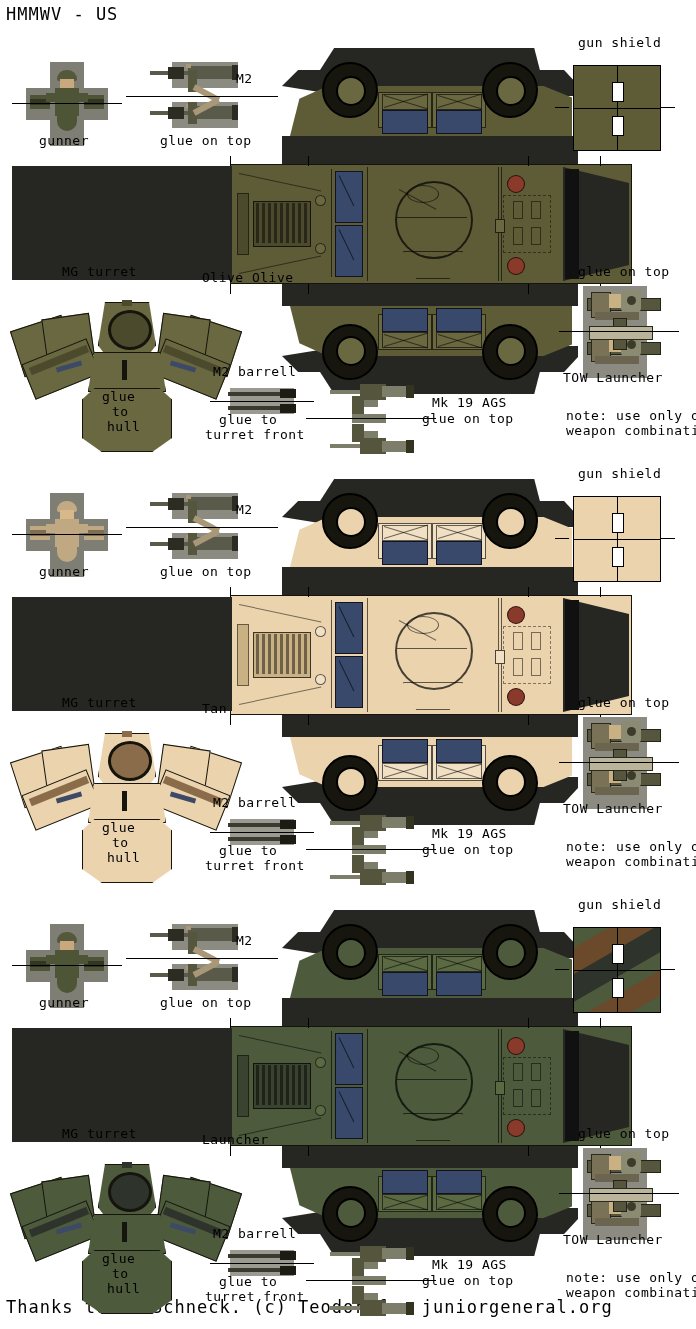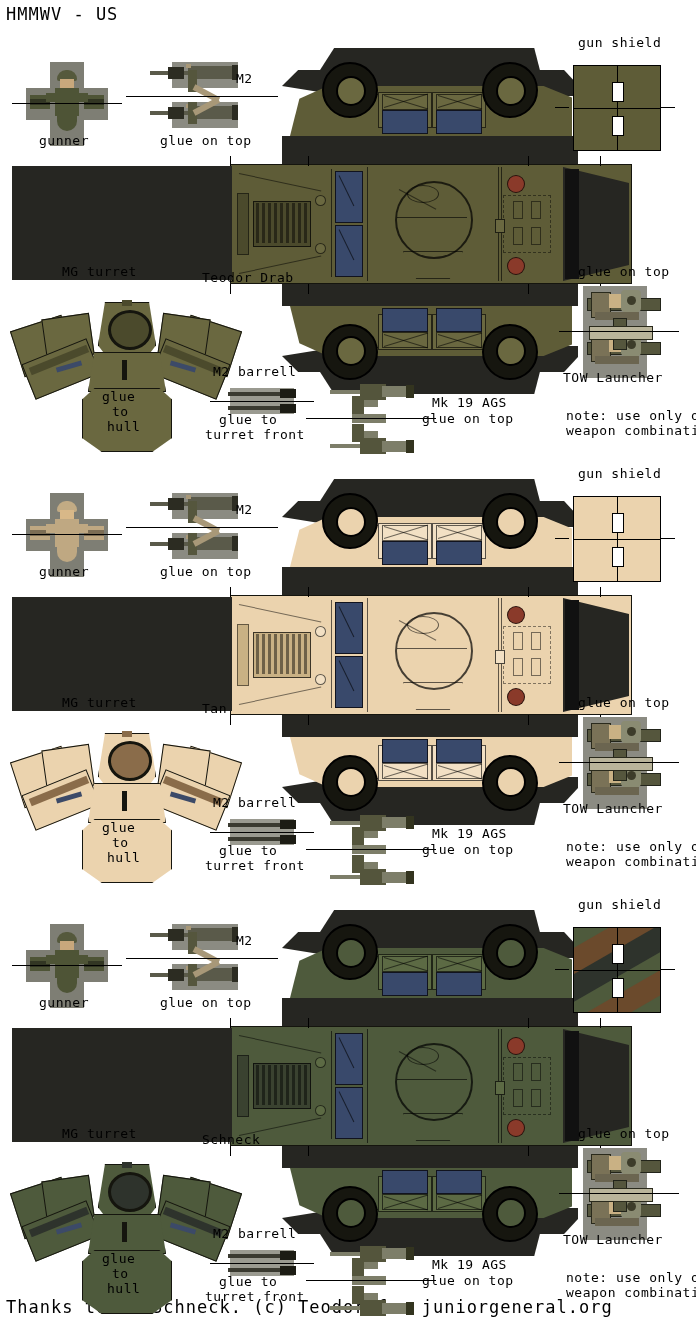--- a/index.html
+++ b/index.html
@@ -214,21 +214,21 @@
         <div class="box dark" style="position:absolute;left:-218px;top:118px;width:220px;height:114px;"></div>
         <div class="vtick" style="left:0px;top:108px;"></div>
         <div class="vtick" style="left:78px;top:108px;"></div>
         <div class="vtick" style="left:298px;top:108px;"></div>
         <div class="vtick" style="left:370px;top:108px;"></div>
         <div class="vtick" style="left:0px;top:236px;"></div>
         <div class="vtick" style="left:78px;top:236px;"></div>
         <div class="vtick" style="left:298px;top:236px;"></div>
         <div class="vtick" style="left:370px;top:236px;"></div>
       </div>
-      <div class="lbl" style="left:202px;top:247px;">Teodor Drab</div>
+      <div class="lbl" style="left:202px;top:247px;">Olive Olive</div>
       <div class="shield" style="left:573px;top:41px;background:#5e5c37;">
         <div class="cx-h"></div>
         <div class="cx-v"></div>
         <div class="slot" style="top:16px;"></div>
         <div class="slot" style="top:50px;"></div>
       </div>
       <div class="lbl" style="left:578px;top:12px;">gun shield</div>
       <div class="sh-axis-l" style="left:555px;top:83px;"></div>
       <div class="sh-axis-r" style="left:661px;top:83px;"></div>
       <div class="turret" style="left:10px;top:274px;">
@@ -666,21 +666,21 @@
         <div class="box dark" style="position:absolute;left:-218px;top:118px;width:220px;height:114px;"></div>
         <div class="vtick" style="left:0px;top:108px;"></div>
         <div class="vtick" style="left:78px;top:108px;"></div>
         <div class="vtick" style="left:298px;top:108px;"></div>
         <div class="vtick" style="left:370px;top:108px;"></div>
         <div class="vtick" style="left:0px;top:236px;"></div>
         <div class="vtick" style="left:78px;top:236px;"></div>
         <div class="vtick" style="left:298px;top:236px;"></div>
         <div class="vtick" style="left:370px;top:236px;"></div>
       </div>
-      <div class="lbl" style="left:202px;top:247px;">Schneck</div>
+      <div class="lbl" style="left:202px;top:247px;">Launcher</div>
       <div class="shield" style="left:573px;top:41px;background:#4e5a3c;">
         <div style="position:absolute;left:-20px;top:-10px;width:150px;height:26px;background:#6b4a2c;transform:rotate(-30deg);"></div>
         <div style="position:absolute;left:-30px;top:22px;width:150px;height:24px;background:#2e332c;transform:rotate(-30deg);"></div>
         <div style="position:absolute;left:-10px;top:56px;width:150px;height:22px;background:#6b4a2c;transform:rotate(-30deg);"></div>
         <div class="cx-h"></div>
         <div class="cx-v"></div>
         <div class="slot" style="top:16px;"></div>
         <div class="slot" style="top:50px;"></div>
       </div>
       <div class="lbl" style="left:578px;top:12px;">gun shield</div>

